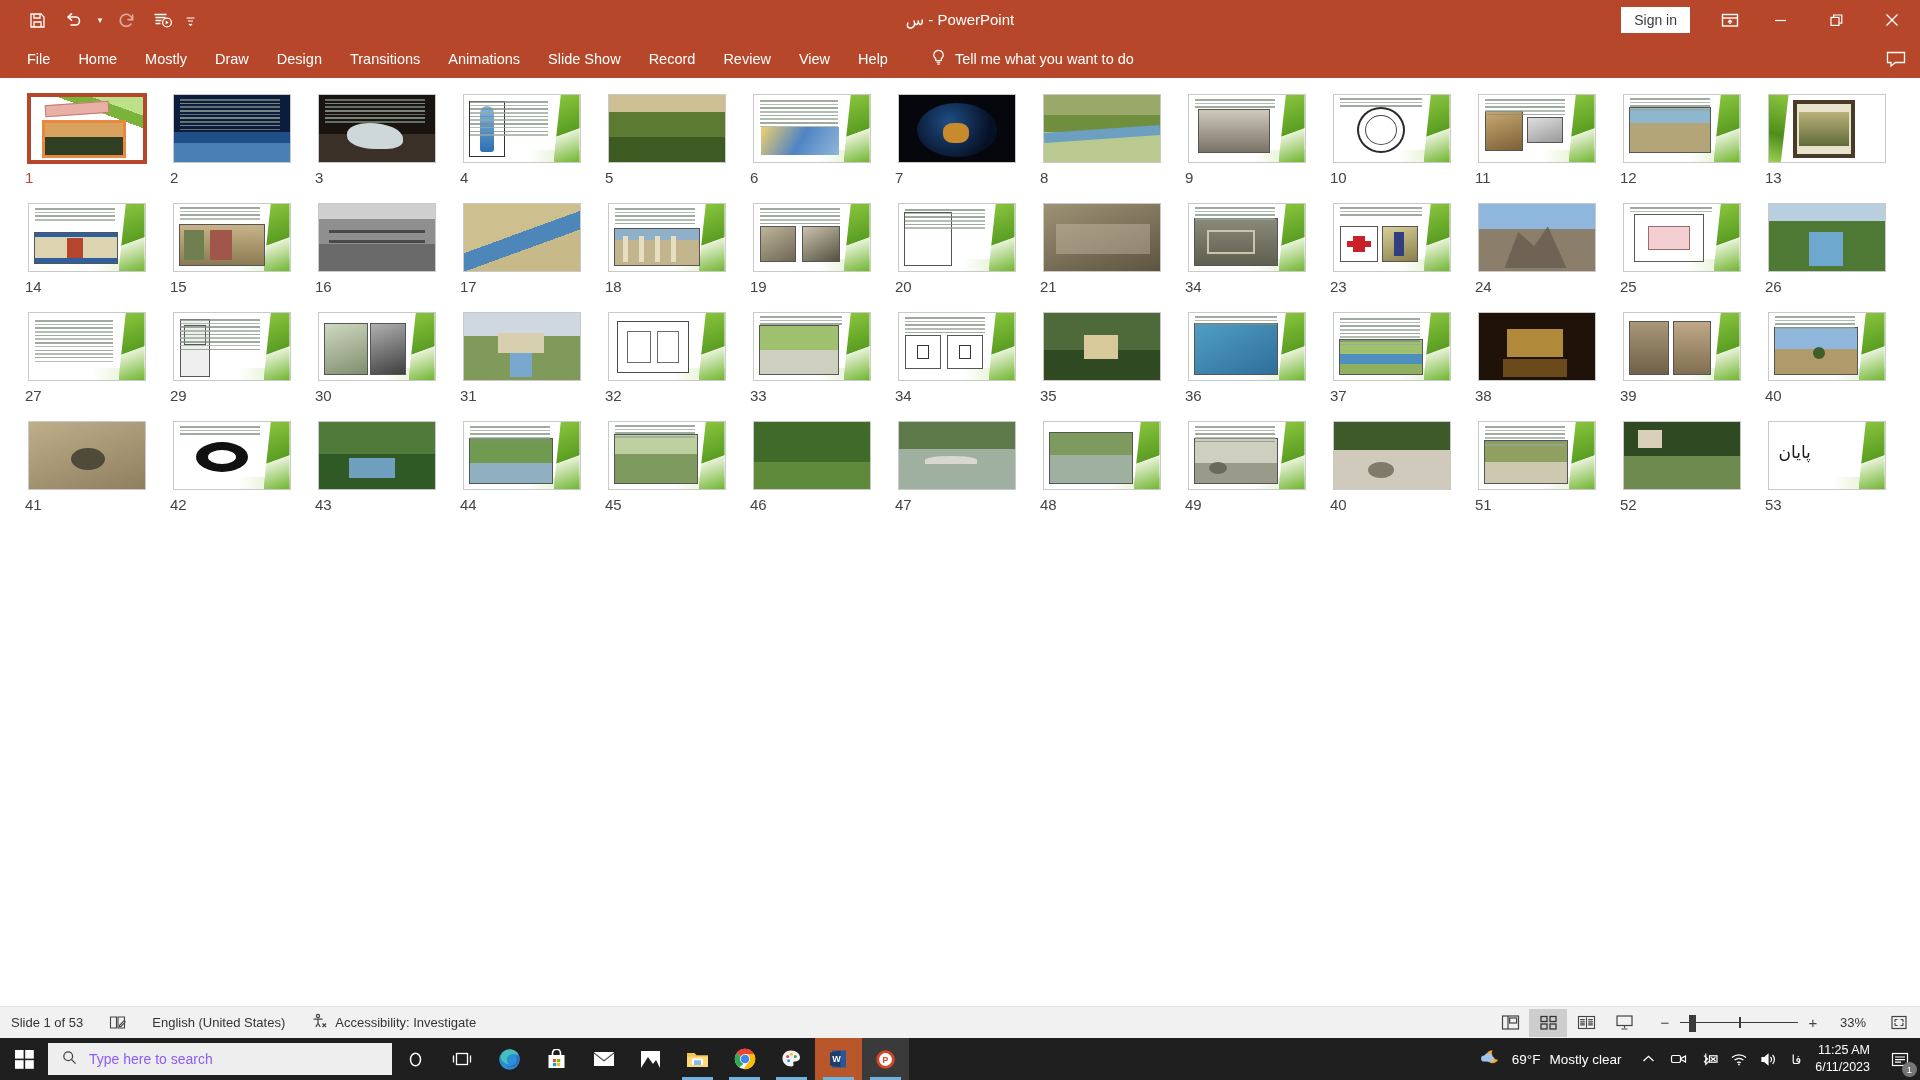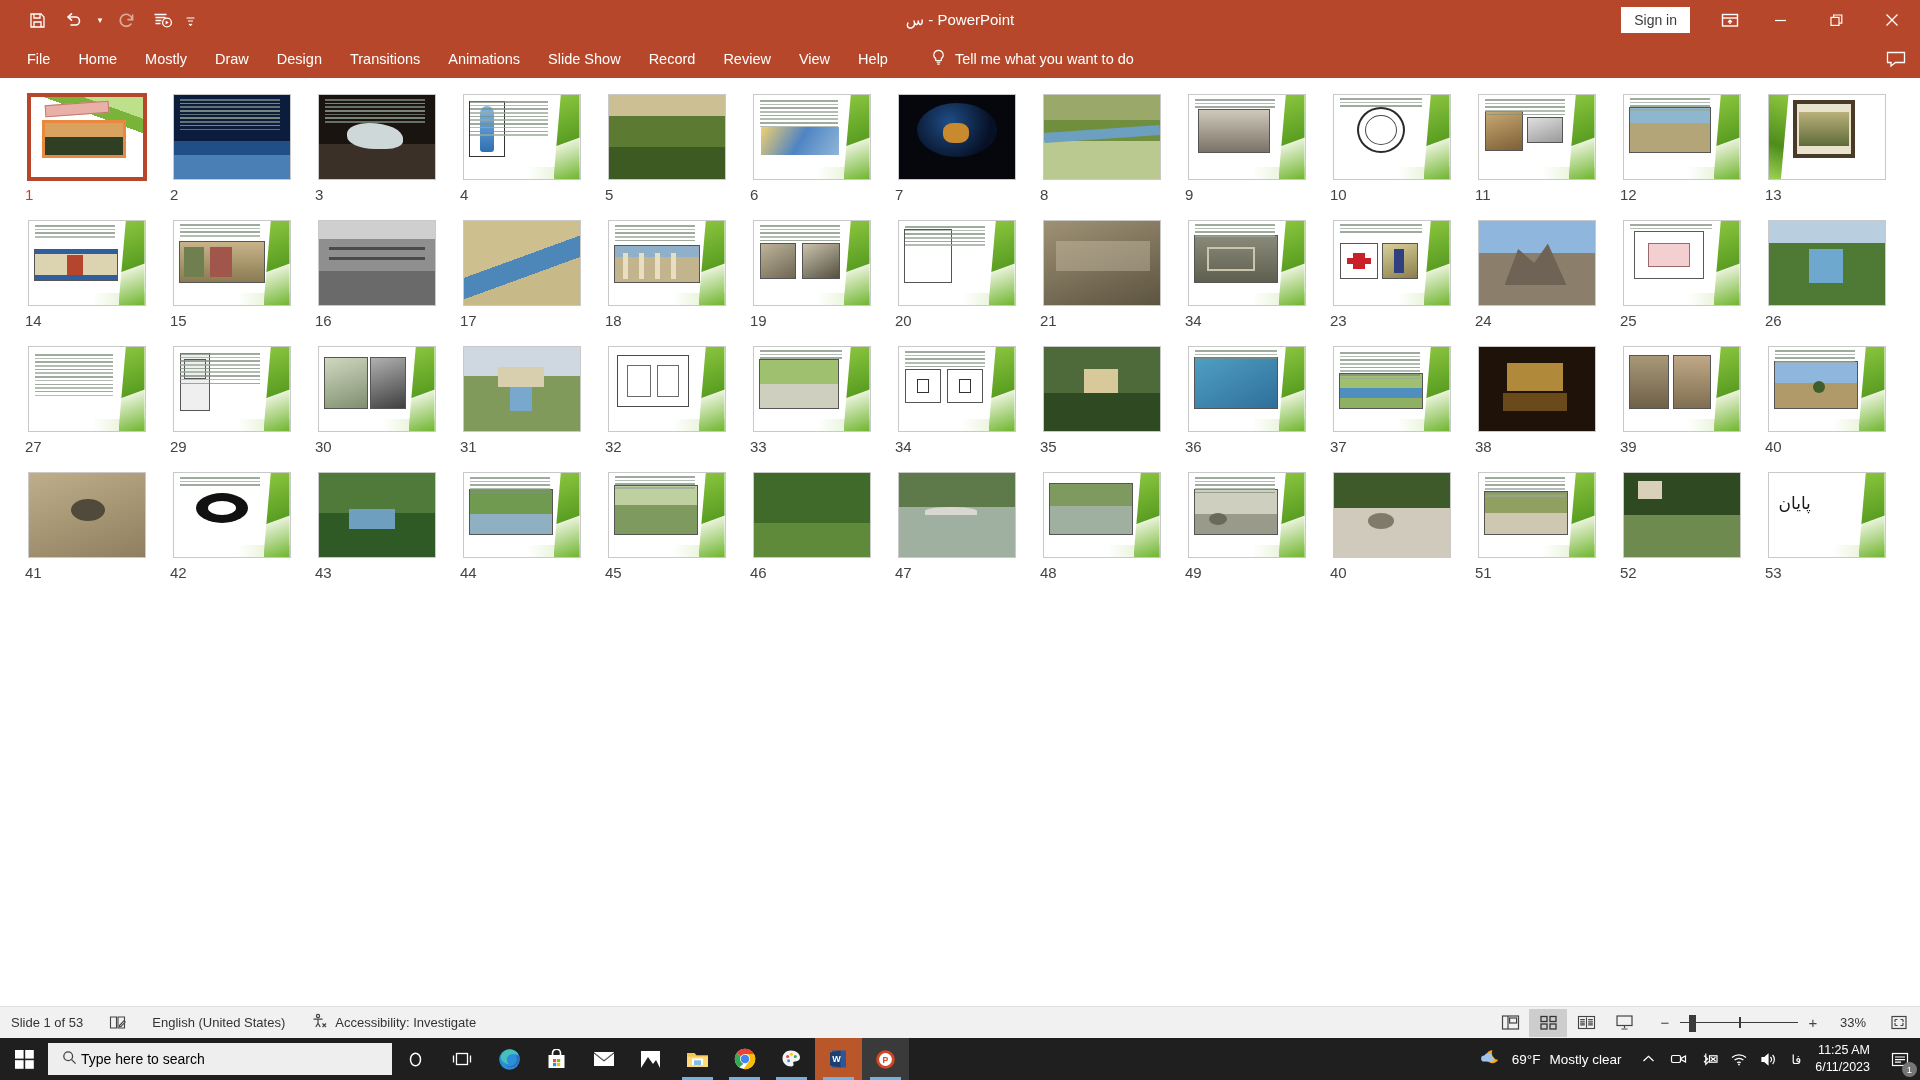--- a/index.html
+++ b/index.html
@@ -95,21 +95,21 @@
     width: 1920px;
     align-content: flex-start;
   }
   .slide-cell {
     width: 145px;
     margin: 0 0 17px 0;
     display: flex; flex-direction: column;
     align-items: center;
   }
   .thumb-frame {
-    width: 118px; height: 86px;
+    width: 118px; height: 69px;
     border: 1px solid #c9c9c9;
     background: #fff;
     position: relative;
     overflow: hidden;
   }
   .thumb-frame.selected {
     border: 3px solid #b7472a;
     outline: 1px solid #b7472a;
   }
   .slide-num {
@@ -200,23 +200,23 @@
     background: #1f1f1f;
     display: flex; align-items: center;
   }
   .start-btn {
     width: 48px; height: 42px;
     display: flex; align-items: center; justify-content: center;
   }
   .tb-search {
     width: 344px; height: 32px;
     background: #eeeeee;
-    display: flex; align-items: center; gap: 4px;
+    display: flex; align-items: center; gap: 12px;
     padding: 0 14px;
-    color: #000000; font-size: 14px;
+    color: #8b5cf6; font-size: 14px;
   }
   .tb-icon {
     width: 47px; height: 42px;
     display: flex; align-items: center; justify-content: center;
     position: relative;
   }
   .tb-icon.running::after {
     content: ""; position: absolute; bottom: 0; left: 8px; right: 8px;
     height: 3px; background: #6fb3e0;
   }

